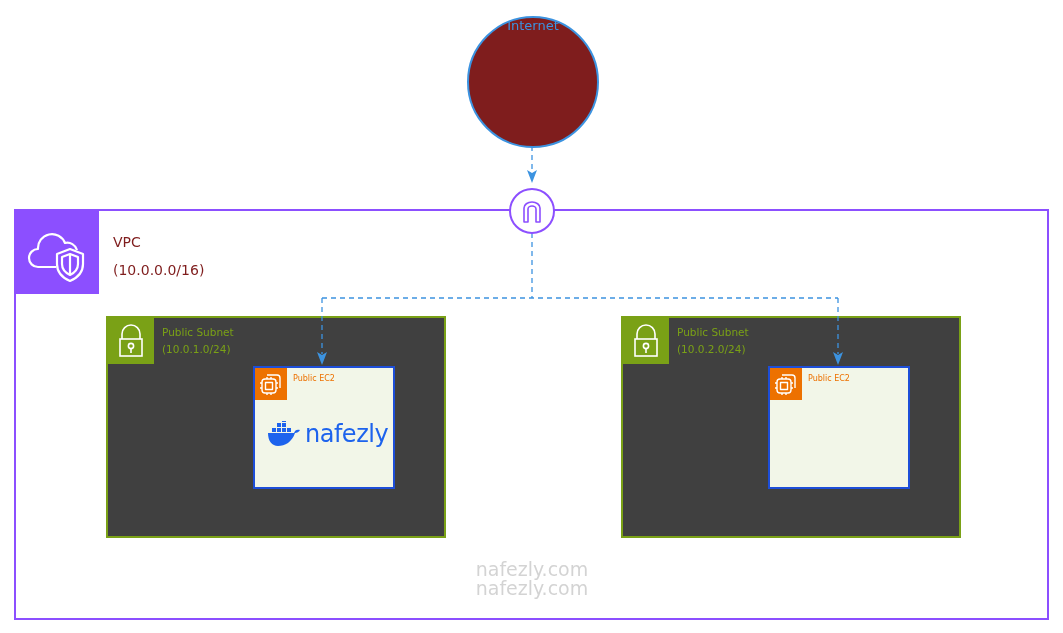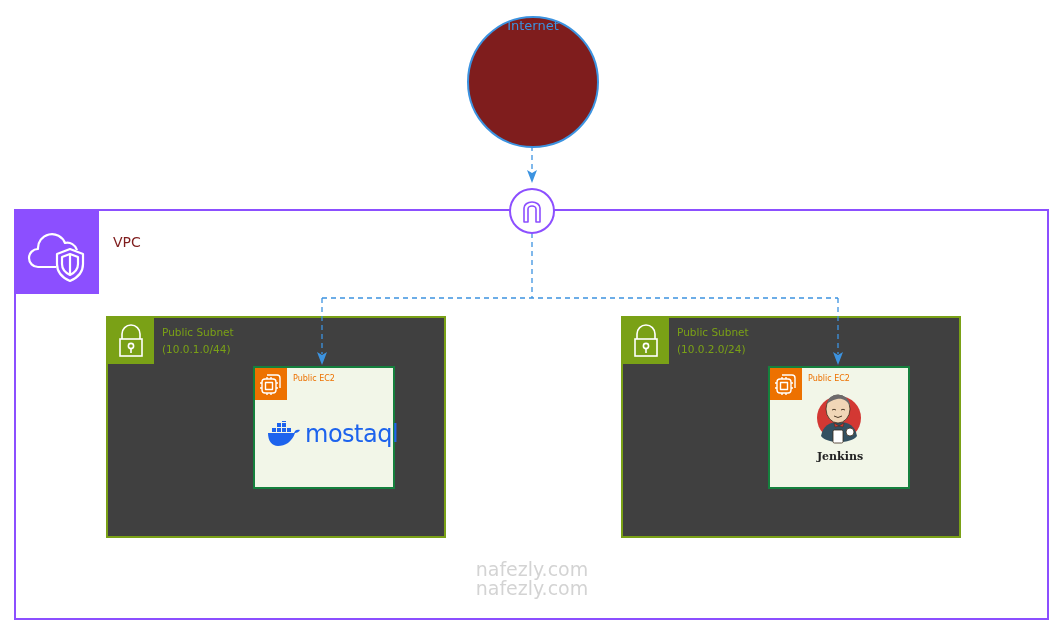--- a/index.html
+++ b/index.html
@@ -16,21 +16,21 @@
     .vpc-icon { left: 0; top: 0; width: 83px; height: 83px; background: #8c4fff; display: flex; align-items: center; justify-content: center; }
     .vpc-title { left: 97px; top: 17px; color: #7f1d1d; font-size: 14px; line-height: 28px; }
 
     .igw { left: 509px; top: 188px; width: 42px; height: 42px; border: 2px solid #8c4fff; border-radius: 50%;
            background: #fff; display: flex; align-items: center; justify-content: center; z-index: 6; }
 
     .subnet { width: 336px; height: 218px; border: 2px solid #7aa116; background: #404040; }
     .subnet-icon { left: 0; top: 0; width: 46px; height: 46px; background: #7aa116; display: flex; align-items: center; justify-content: center; }
     .subnet-title { left: 54px; top: 6px; color: #7aa116; font-size: 10.5px; line-height: 17px; }
 
-    .ec2 { width: 138px; height: 119px; border: 2px solid #15803d; background: #f2f6e8; }
+    .ec2 { width: 138px; height: 119px; border: 2px solid #1d4ed8; background: #f2f6e8; }
     .ec2-icon { left: 0; top: 0; width: 32px; height: 32px; background: #ed7100; display: flex; align-items: center; justify-content: center; }
     .ec2-title { left: 38px; top: 6px; color: #ed7100; font-size: 8px; }
 
     .docker-logo { left: 12px; top: 52px; display: flex; align-items: center; }
     .docker-word { color: #1d63ed; font-size: 24px; font-family: "DejaVu Sans", sans-serif; letter-spacing: -0.5px; margin-left: 4px; }
     .jenkins-logo { left: 40px; top: 24px; width: 60px; text-align: center; }
     .jenkins-word { font-family: "DejaVu Serif", serif; font-weight: bold; font-size: 11px; color: #222; display: block; margin-top: -2px; }
 
     .watermark { left: 462px; top: 560px; width: 140px; text-align: center; color: #c9c9c9; opacity: 0.8; z-index: 7; }
     .watermark .ar { font-size: 30px; font-weight: bold; line-height: 32px; display: block; }
@@ -48,34 +48,35 @@
   <div class="abs vpc-icon">
     <svg width="64" height="60" viewBox="0 0 64 60" fill="none" stroke="#fff" stroke-width="2.2" stroke-linejoin="round">
       <path d="M30 44 H12 a9 9 0 0 1 0-18 a14 14 0 0 1 27-6 a10 10 0 0 1 12 7"></path>
       <path d="M44 26 l13 5 v10 c0 9-6 14-13 17 c-7-3-13-8-13-17 v-10 z"></path>
       <path d="M44 31 l8 3 v7 c0 6-4 9-8 11 c-4-2-8-5-8-11 v-7 z"></path>
       <line x1="44" y1="31" x2="44" y2="52"></line>
     </svg>
   </div>
   <div class="abs vpc-title">
     <div>VPC</div>
+    <div>(10.0.0.0/16)</div>
   </div>
 
   <div class="abs subnet" style="left: 90px; top: 105px;">
     <div class="abs subnet-icon">
       <svg width="28" height="34" viewBox="0 0 28 34" fill="none" stroke="#fff" stroke-width="1.6">
         <path d="M5 15 V10 a9 9 0 0 1 18 0 V15"></path>
         <rect x="3" y="15" width="22" height="17"></rect>
         <circle cx="14" cy="22" r="2.6"></circle>
         <line x1="14" y1="24.6" x2="14" y2="29"></line>
       </svg>
     </div>
     <div class="abs subnet-title">
       <div>Public Subnet</div>
-      <div>(10.0.1.0/44)</div>
+      <div>(10.0.1.0/24)</div>
     </div>
 
     <div class="abs ec2" style="left: 145px; top: 48px;">
       <div class="abs ec2-icon">
         <svg width="26" height="26" viewBox="0 0 26 26" fill="none" stroke="#fff" stroke-width="1.4" stroke-linejoin="round">
           <path d="M9 4 h10 a3 3 0 0 1 3 3 v10"></path>
           <rect x="4" y="8" width="14" height="14" rx="3"></rect>
           <rect x="7.5" y="11.5" width="7" height="7"></rect>
           <path d="M9 8 v-2 M13 8 v-2 M9 22 v2 M13 22 v2 M4 12 h-2 M4 17 h-2 M18 12 h2 M18 17 h2"></path>
         </svg>
@@ -87,21 +88,21 @@
             <rect x="5" y="7" width="4" height="4"></rect>
               <rect x="10" y="7" width="4" height="4"></rect>
               <rect x="15" y="7" width="4" height="4"></rect>
             <rect x="10" y="2" width="4" height="4"></rect>
               <rect x="15" y="2" width="4" height="4"></rect>
               <rect x="15" y="-3" width="4" height="4"></rect>
             <rect x="20" y="7" width="4" height="4"></rect>
             <path d="M1 12 H27 c1-3 3-4 6-3 c-1 2-3 3-5 3 C25 21 18 25 11 25 C5 25 1 20 1 12 z"></path>
           </g>
         </svg>
-        <span class="docker-word">mostaql</span>
+        <span class="docker-word">nafezly</span>
       </div>
     </div>
   </div>
 
   <div class="abs subnet" style="left: 605px; top: 105px;">
     <div class="abs subnet-icon">
       <svg width="28" height="34" viewBox="0 0 28 34" fill="none" stroke="#fff" stroke-width="1.6">
         <path d="M5 15 V10 a9 9 0 0 1 18 0 V15"></path>
         <rect x="3" y="15" width="22" height="17"></rect>
         <circle cx="14" cy="22" r="2.6"></circle>
@@ -116,34 +117,20 @@
     <div class="abs ec2" style="left: 145px; top: 48px;">
       <div class="abs ec2-icon">
         <svg width="26" height="26" viewBox="0 0 26 26" fill="none" stroke="#fff" stroke-width="1.4" stroke-linejoin="round">
           <path d="M9 4 h10 a3 3 0 0 1 3 3 v10"></path>
           <rect x="4" y="8" width="14" height="14" rx="3"></rect>
           <rect x="7.5" y="11.5" width="7" height="7"></rect>
           <path d="M9 8 v-2 M13 8 v-2 M9 22 v2 M13 22 v2 M4 12 h-2 M4 17 h-2 M18 12 h2 M18 17 h2"></path>
         </svg>
       </div>
       <div class="abs ec2-title">Public EC2</div>
-      <div class="abs jenkins-logo">
-        <svg width="50" height="56" viewBox="0 0 50 56">
-          <circle cx="24" cy="26" r="22" fill="#d33833"></circle>
-          <path d="M6 44 C8 34 14 30 24 30 C34 30 40 34 42 44 C36 52 12 52 6 44 z" fill="#335061"></path>
-          <ellipse cx="23" cy="17" rx="12" ry="14" fill="#f0d6b7" stroke="#3a2a1a" stroke-width="0.8"></ellipse>
-          <path d="M12 12 C13 4 20 2 25 3 C31 4 35 8 35 14 C32 8 27 6 22 7 C17 8 14 10 12 12 z" fill="#6d6b6d"></path>
-          <path d="M17 18 q2-1.5 4 0 M26 18 q2-1.5 4 0" stroke="#3a2a1a" stroke-width="0.9" fill="none"></path>
-          <path d="M19 24 q4 3 8 0" stroke="#3a2a1a" stroke-width="0.9" fill="none"></path>
-          <path d="M19 31 l5 3 l5-3 l-1 4 l-4-1 l-4 1 z" fill="#d33833" stroke="#3a2a1a" stroke-width="0.5"></path>
-          <rect x="18" y="38" width="10" height="13" rx="1.5" fill="#fff" stroke="#3a2a1a" stroke-width="0.8"></rect>
-          <circle cx="35" cy="40" r="4" fill="#fff" stroke="#3a2a1a" stroke-width="0.8"></circle>
-        </svg>
-        <span class="jenkins-word">Jenkins</span>
-      </div>
     </div>
   </div>
 </div>
 
 <div class="abs igw">
   <svg width="30" height="30" viewBox="0 0 30 30" fill="none" stroke="#8c4fff" stroke-width="1.6" stroke-linejoin="round">
     <path d="M7 26 V12 a8 6 0 0 1 16 0 V26 H19 V13 a4 3 0 0 0 -8 0 V26 z"></path>
   </svg>
 </div>
 

